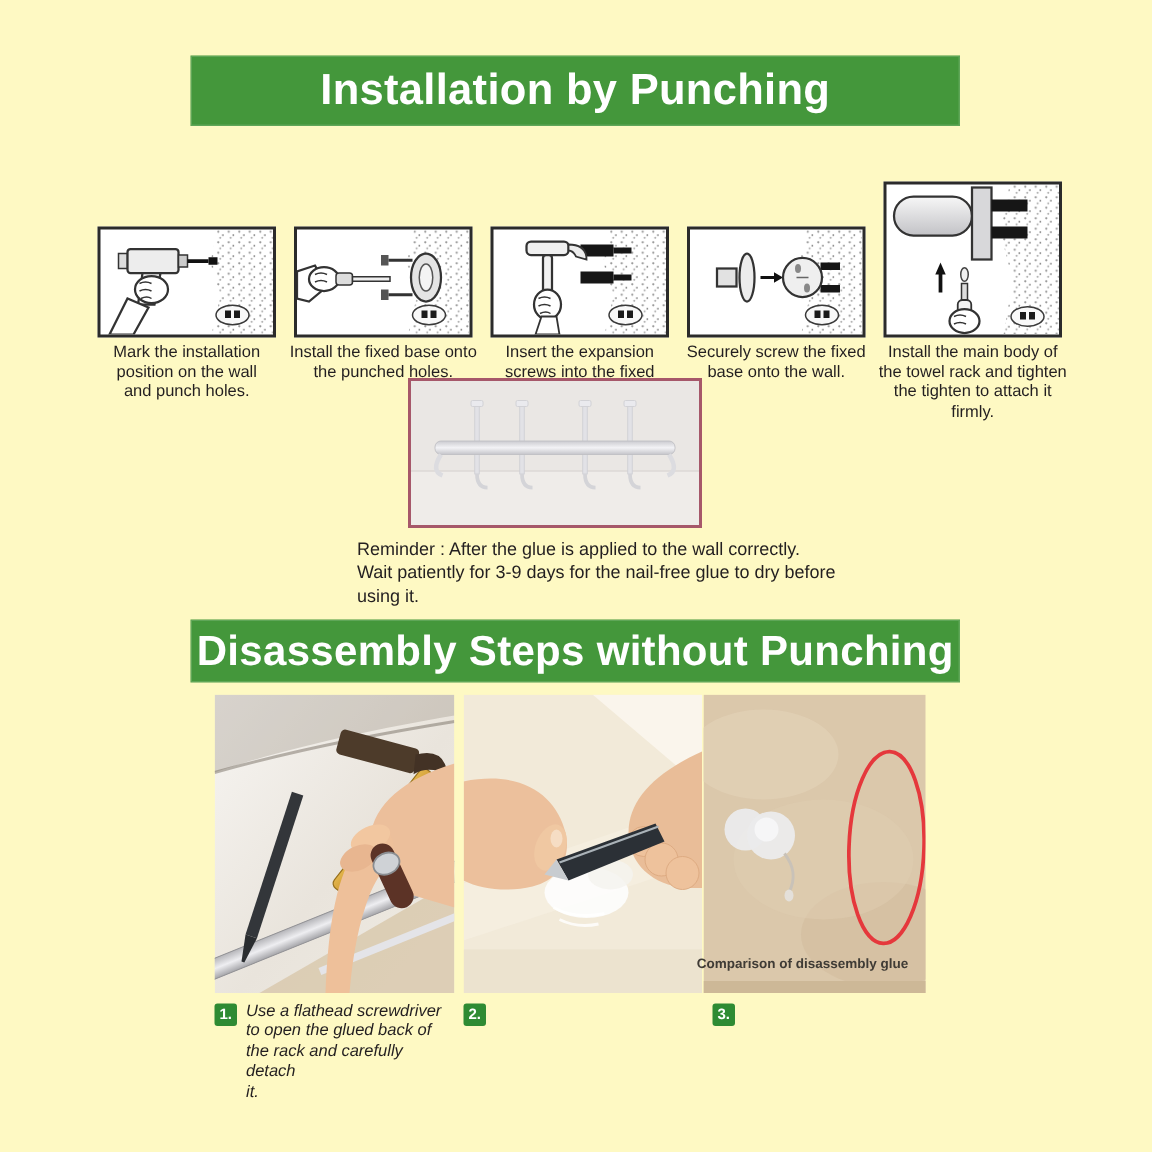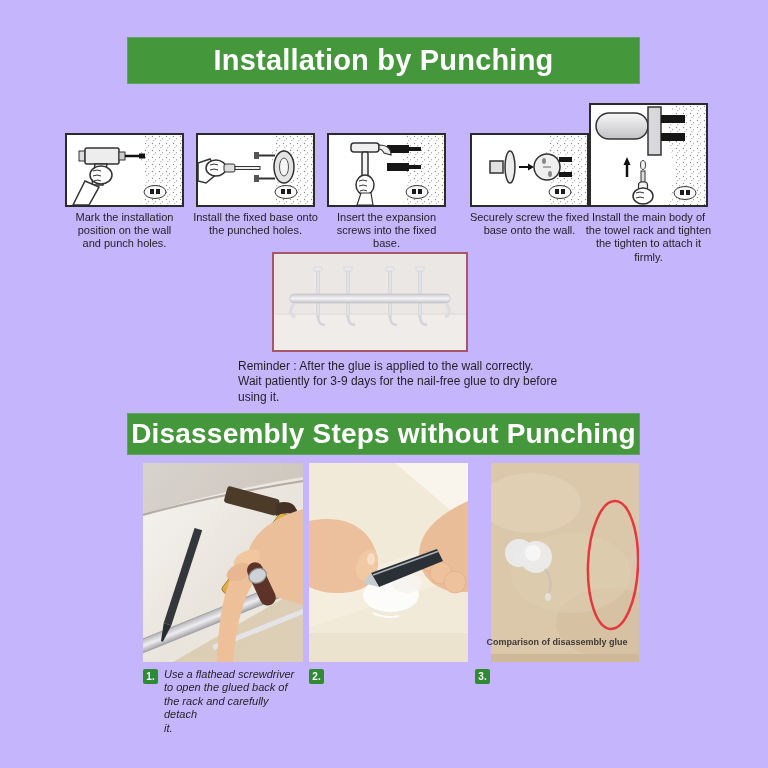--- a/index.html
+++ b/index.html
@@ -1,41 +1,41 @@
 <!DOCTYPE html>
 <html><head>
 <meta charset="utf-8">
 <style>
   html,body{margin:0;padding:0;}
   body{background:#fff;font-family:"Liberation Sans",sans-serif;color:#231f20;}
-  .page{position:relative;width:768px;height:768px;background:#c4b5fd;overflow:hidden;margin:0 auto;}
+  .page{position:relative;width:768px;height:768px;background:#fef9c3;overflow:hidden;margin:0 auto;}
 
   .banner{position:absolute;left:127px;width:513px;background:#44973b;color:#fff;
           display:flex;align-items:center;justify-content:center;font-weight:bold;
           letter-spacing:.2px;box-shadow:0 0 0 1px rgba(255,255,255,.15) inset;}
   #banner-install{top:37px;height:47px;font-size:29px;}
   #banner-disassembly{top:413px;height:42px;font-size:28px;}
 
-  .step-cell{position:absolute;top:103px;width:129px;height:160px;}
+  .step-cell{position:absolute;top:121px;width:129px;height:160px;}
   .ibox{position:absolute;left:5px;background:#fff;border:2px solid #2b2b2b;line-height:0;}
   .ibox.short{top:30px;}
   .ibox.tall{top:0;}
   .step-caption{position:absolute;top:108px;left:0;width:129px;text-align:center;
                 font-size:11px;line-height:1.2;white-space:pre-line;}
 
   .product-photo{position:absolute;left:272px;top:252px;width:196px;height:100px;
                  border:2px solid #a6586a;box-sizing:border-box;line-height:0;background:#eae7e4;}
 
   .reminder{position:absolute;left:238px;top:359px;width:330px;font-size:12px;
             line-height:1.28;white-space:pre-line;}
 
   .photo{position:absolute;top:463px;height:199px;line-height:0;overflow:hidden;}
   #photo-1{left:143px;width:160px;}
   #photo-2{left:309px;width:159px;}
-  #photo-3{left:475px;width:148px;padding-left:16px;}
+  #photo-3{left:453px;width:148px;padding-left:16px;}
   .photo-caption{position:absolute;left:0;bottom:14px;width:100%;text-align:center;
                  font-size:9px;line-height:1.1;color:#3f3b35;font-weight:bold;}
 
   .dstep{position:absolute;top:668px;display:flex;align-items:flex-start;}
   #dstep-1{left:143px;width:160px;}
   #dstep-2{left:309px;width:156px;}
   #dstep-3{left:475px;width:170px;}
   .badge{flex:0 0 auto;width:15px;height:15px;background:#2e8b33;border-radius:2px;
          color:#fff;font-size:10px;font-weight:bold;display:flex;align-items:center;
          justify-content:center;margin-right:6px;margin-top:1px;}
@@ -140,21 +140,21 @@
             <ellipse rx="11" ry="6.5" fill="#f8f8f8" stroke="#3a3a3a"></ellipse>
             <rect x="-5" y="-3" width="4" height="5" fill="#1a1a1a"></rect>
             <rect x="1" y="-3" width="4" height="5" fill="#1a1a1a"></rect>
           </g>
       </svg>
     </div>
     <div class="step-caption">Install the fixed base onto
 the punched holes.</div>
   </div>
 
-  <div class="step-cell" style="left:453px;margin-left:12px;">
+  <div class="step-cell" style="left:453px;">
     <div class="ibox short">
       <svg width="115" height="70" viewBox="0 0 115 70">
         <defs>
             <pattern id="sp4" width="7" height="7" patternUnits="userSpaceOnUse">
           <circle cx="1.5" cy="1.5" r="0.7" fill="#8a8a8a"></circle>
               <circle cx="4.6" cy="3.8" r="0.55" fill="#6d6d6d"></circle>
               <circle cx="2.8" cy="5.6" r="0.6" fill="#9b9b9b"></circle>
         </pattern>
           </defs>
         <polygon points="78,0 115,0 115,70 74,70 80,44 73,22" fill="url(#sp4)"></polygon>

